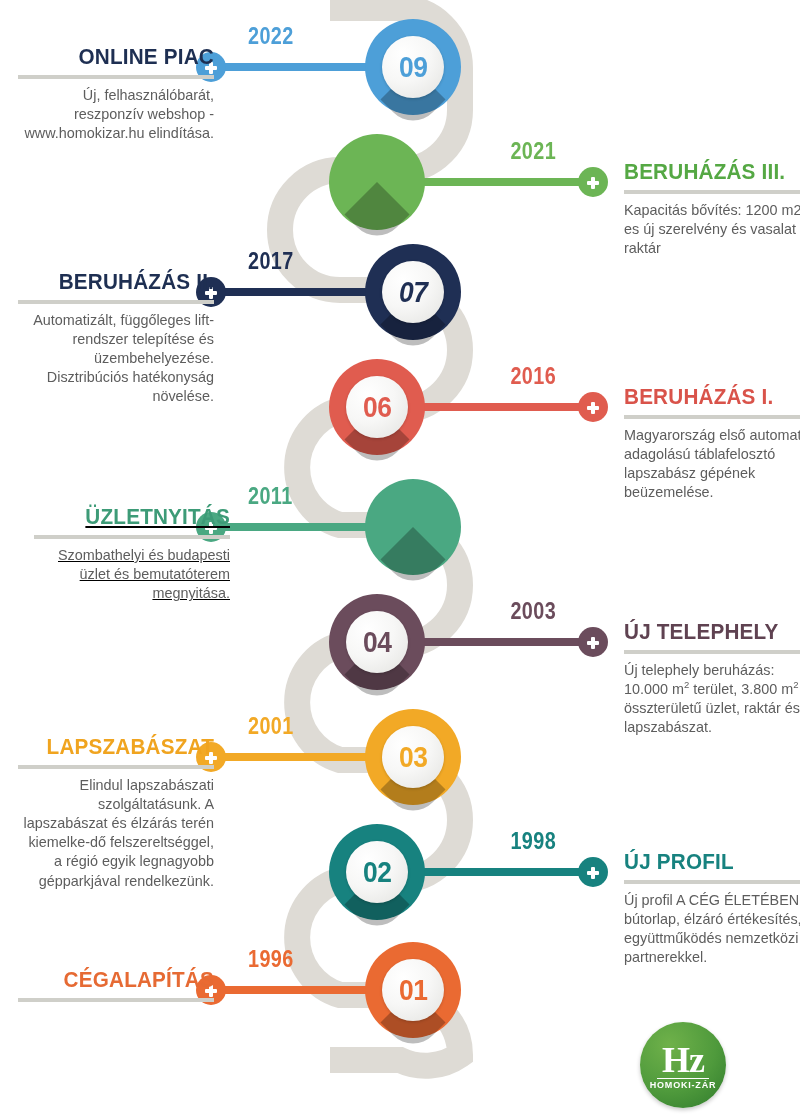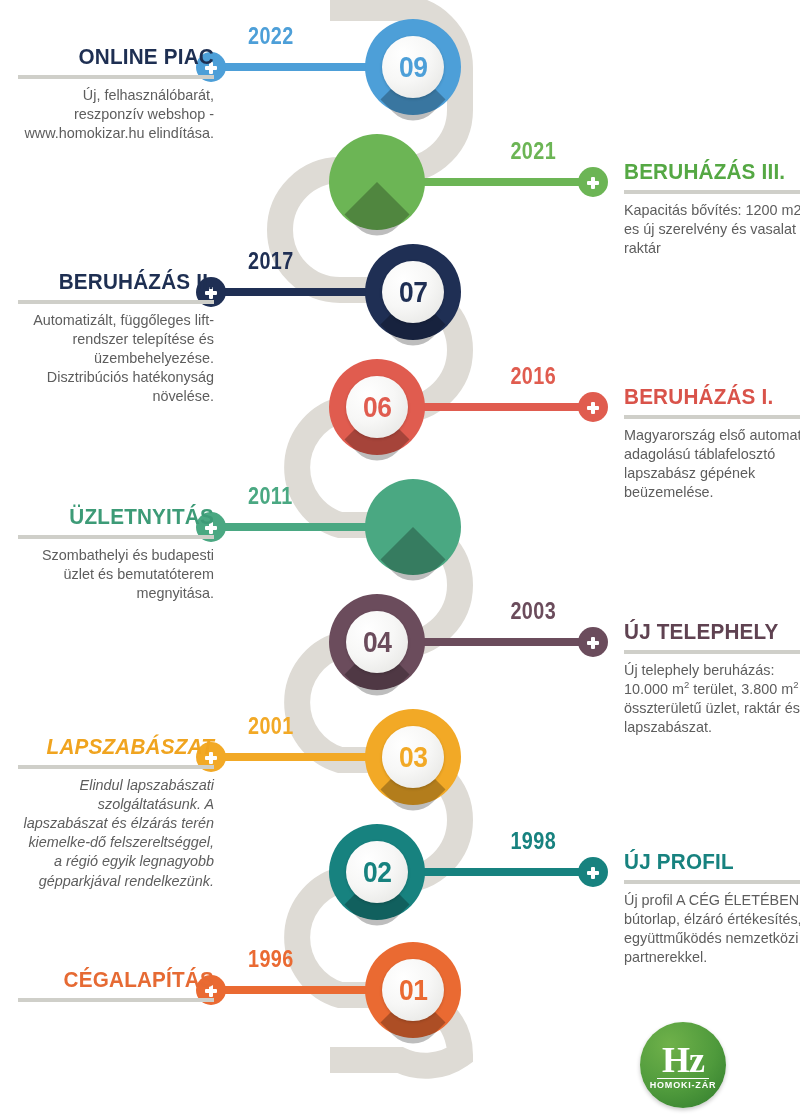--- a/index.html
+++ b/index.html
@@ -168,21 +168,21 @@
       <div class="conn" style="top: 167px; left: 377px; width: 231px;">
         <div class="bar" style="left: 0px; width: 216px; background: rgb(108, 181, 85);"></div>
         <div class="dot" style="left: 201px; background: rgb(108, 181, 85);"></div>
       </div>
       <div class="year r" style="color: rgb(108, 181, 85); top: 138px; right: 244px;">2021</div>
       <div class="block right" style="top: 160px; left: 624px;">
         <h3 style="color: rgb(85, 168, 68);">BERUHÁZÁS III.</h3>
         <div class="rule"></div>
         <p>Kapacitás bővítés: 1200 m2-es új szerelvény és vasalat raktár</p>
       </div>
-      <div class="node" style="left: 365px; top: 244px;">
+      <div class="node" style="left: 365px; top: 244px; font-style: italic;">
         <div class="ring" style="background: rgb(31, 47, 84);"></div>
         <div class="shadow"></div>
         <div class="inner">
           <span class="num" style="color: rgb(31, 47, 84);">07</span>
         </div>
       </div>
       <div class="conn" style="top: 277px; left: 196px; width: 217px;">
         <div class="bar" style="left: 15px; width: 202px; background: rgb(31, 47, 84);"></div>
         <div class="dot" style="left: 0px; background: rgb(31, 47, 84);"></div>
       </div>
@@ -211,21 +211,21 @@
       </div>
       <div class="node" style="left: 365px; top: 479px;">
         <div class="ring" style="background: rgb(74, 168, 130);"></div>
         <div class="shadow"></div>
       </div>
       <div class="conn" style="top: 512px; left: 196px; width: 217px;">
         <div class="bar" style="left: 15px; width: 202px; background: rgb(74, 168, 130);"></div>
         <div class="dot" style="left: 0px; background: rgb(74, 168, 130);"></div>
       </div>
       <div class="year l" style="color: rgb(74, 168, 130); top: 483px; left: 248px;">2011</div>
-      <div class="block left" style="top: 505px; left: 18px; width: 196px;">
+      <div class="block left" style="top: 505px; left: 34px; width: 196px; text-decoration: underline;">
         <h3 style="color: rgb(61, 155, 119);">ÜZLETNYITÁS</h3>
         <div class="rule"></div>
         <p>Szombathelyi és budapesti üzlet és bemutatóterem megnyitása.</p>
       </div>
       <div class="node" style="left: 329px; top: 594px;">
         <div class="ring" style="background: rgb(107, 76, 92);"></div>
         <div class="shadow"></div>
         <div class="inner">
           <span class="num" style="color: rgb(107, 76, 92);">04</span>
         </div>
@@ -245,21 +245,21 @@
         <div class="shadow"></div>
         <div class="inner">
           <span class="num" style="color: rgb(242, 169, 38);">03</span>
         </div>
       </div>
       <div class="conn" style="top: 742px; left: 196px; width: 217px;">
         <div class="bar" style="left: 15px; width: 202px; background: rgb(242, 169, 38);"></div>
         <div class="dot" style="left: 0px; background: rgb(242, 169, 38);"></div>
       </div>
       <div class="year l" style="color: rgb(242, 169, 38); top: 713px; left: 248px;">2001</div>
-      <div class="block left" style="top: 735px; left: 18px; width: 196px; font-style: italic;">
+      <div class="block left" style="top: 735px; left: 18px; width: 196px;">
         <h3 style="color: rgb(240, 164, 31);">LAPSZABÁSZAT</h3>
         <div class="rule"></div>
         <p>Elindul lapszabászati szolgáltatásunk. A lapszabászat és élzárás terén kiemelke-dő felszereltséggel, a régió egyik legnagyobb gépparkjával rendelkezünk.</p>
       </div>
       <div class="node" style="left: 329px; top: 824px; text-align: right;">
         <div class="ring" style="background: rgb(23, 130, 127);"></div>
         <div class="shadow"></div>
         <div class="inner">
           <span class="num" style="color: rgb(23, 130, 127);">02</span>
         </div>

